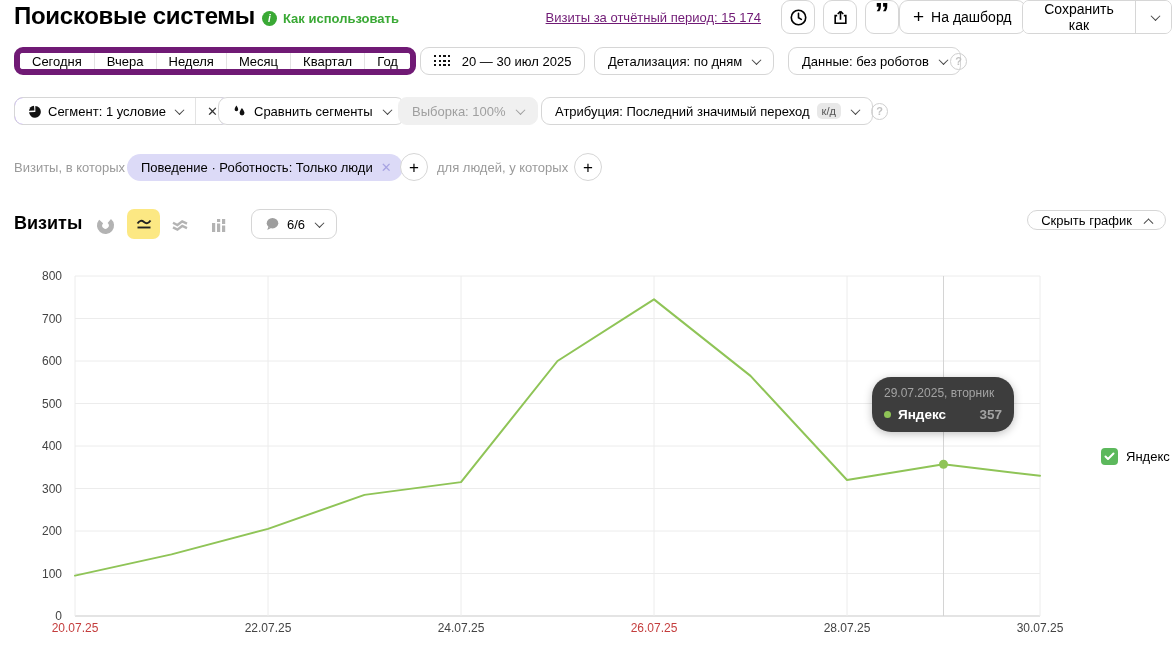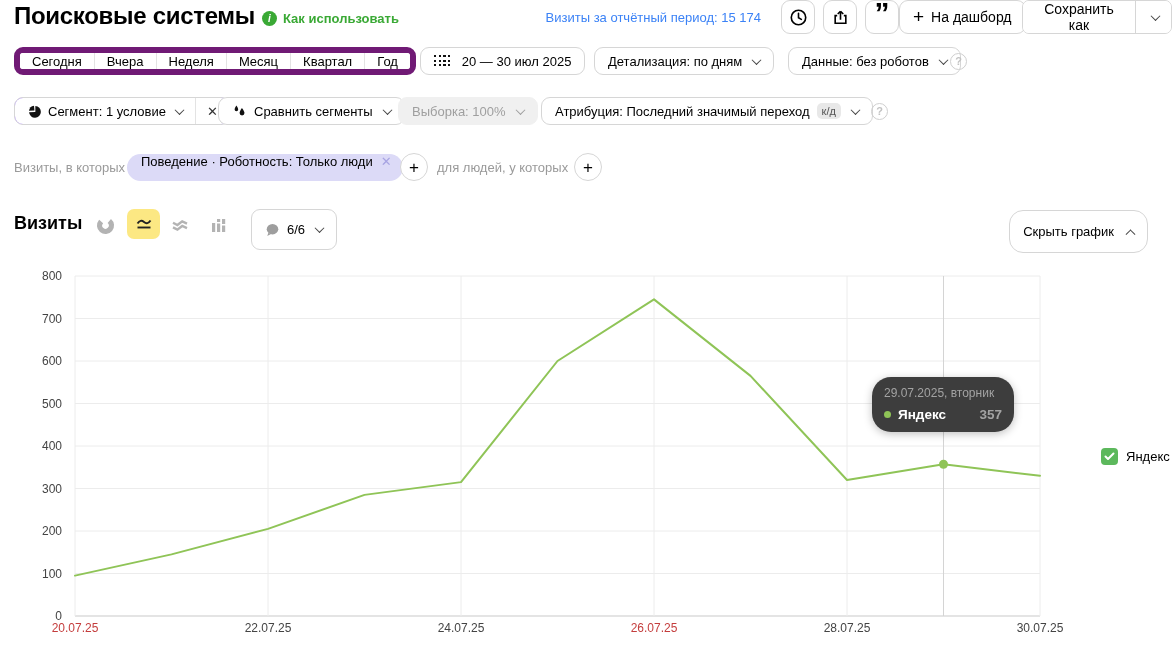--- a/index.html
+++ b/index.html
@@ -11,21 +11,21 @@
   .btn-lg { height:34px; border-radius:9px; font-size:14px; }
   .icon-btn { width:34px; justify-content:center; padding:0; }
   .chv { display:inline-block; width:7px; height:7px; border-right:1.6px solid #444; border-bottom:1.6px solid #444; transform:rotate(45deg) translate(-1px,-1px); margin-left:4px; }
   .chv.up { transform:rotate(-135deg) translate(-2px,-2px); margin-left:6px; }
   .qmark { position:absolute; width:17px; height:17px; border:1.6px solid #cfcfcf; border-radius:50%; color:#c2c2c2; font-size:11px; line-height:14px; text-align:center; font-weight:700; }
 
   
   .title { position:absolute; left:14px; top:2px; font-size:24px; font-weight:700; letter-spacing:-0.3px; }
   .howto { position:absolute; left:262px; top:11px; display:flex; align-items:center; gap:6px; color:#3aa935; font-size:13px; font-weight:700; cursor:pointer; }
   .info-ic { width:15px; height:15px; border-radius:50%; background:#3aa935; color:#fff; font-size:10px; font-weight:700; text-align:center; line-height:15px; font-style:italic; }
-  .period { position:absolute; right:411px; top:10px; font-size:13px; color:#3b82f6; }
+  .period { position:absolute; right:411px; top:10px; font-size:13px; color:#701a75;text-decoration:underline; }
   .hdr-btn { position:absolute; top:0; }
 
   .split { position:absolute; top:0; display:inline-flex; border:1px solid #d6d6d6; border-radius:7px; height:34px; overflow:hidden; background:#fff; }
   .split > .part { display:flex; align-items:center; padding:0 14px; font-size:14px; cursor:pointer; background:#fff; border:none; font-family:inherit; }
   .split > .part + .part { border-left:1px solid #d6d6d6; padding:0 12px; }
 
   
   .presets { position:absolute; left:14px; top:47px; display:inline-flex; border:6px solid #701a75; border-radius:9px; height:28px; overflow:hidden; }
   .presets .seg { display:flex; align-items:center; padding:0 12px; font-size:13px; background:#fff; border:none; border-left:1px solid #e3e3e3; cursor:pointer; font-family:inherit; }
   .presets .seg:first-child { border-left:none; }
@@ -36,30 +36,30 @@
   
   .seg-group { position:absolute; left:14px; top:97px; display:inline-flex; border:1px solid #d6d6d6; border-radius:9px; height:28px; overflow:hidden; background:#8b5cf6; }
   .seg-group .part { display:flex; align-items:center; gap:6px; padding:0 12px; font-size:13px; background:#fff; border:none; cursor:pointer; font-family:inherit; }
   .seg-group .part + .part { border-left:1px solid #e3e3e3; padding:0 11px; }
   .xmark { font-size:13px; color:#333; }
   .btn.disabled { background:#f0f0f0; border-color:#f0f0f0; color:#9f9f9f; }
   .badge { background:#e8e8e8; border-radius:5px; font-size:11px; color:#555; padding:2px 5px; }
 
   
   .muted { position:absolute; font-size:13px; color:#9a9a9a; }
-  .chip { position:absolute; left:127px; top:154px; height:27px; display:inline-flex; gap:8px; background:#dcdaf7; border-radius:14px; padding:0 11px 0 14px; font-size:13px; cursor:pointer; }
+  .chip { position:absolute; left:127px; top:154px; height:27px; display:inline-flex; align-items:center; gap:8px; background:#dcdaf7; border-radius:14px; padding:0 11px 0 14px; font-size:13px; cursor:pointer; }
   .chip .x { color:#a7a3e2; font-size:13px; }
   .plus-btn { position:absolute; width:28px; height:28px; border-radius:50%; border:1px solid #d6d6d6; background:#fff; font-size:17px; line-height:25px; text-align:center; color:#000; cursor:pointer; font-family:inherit; }
 
   
   .sec-title { position:absolute; left:14px; top:213px; font-size:18px; font-weight:700; }
   .ct-ic { position:absolute; top:216px; width:20px; height:18px; cursor:pointer; }
   .ct-sel { position:absolute; left:127px; top:209px; width:33px; height:30px; background:#fce883; border-radius:7px; display:flex; align-items:center; justify-content:center; cursor:pointer; }
-  .metric-btn { position:absolute; left:251px; top:209px; height:41px; border-radius:9px;align-items:center; }
-  .hide-btn { position:absolute; right:24px; top:210px; height:43px; border-radius:14px; }
+  .metric-btn { position:absolute; left:251px; top:209px; height:30px; border-radius:9px;align-items:center; }
+  .hide-btn { position:absolute; right:6px; top:210px; height:20px; border-radius:14px; }
 
   
   .chart-svg { position:absolute; left:0; top:260px; }
   .tooltip { position:absolute; left:872px; top:377px; width:142px; background:#3d3d3d; border-radius:19px; padding:9px 12px 10px; z-index:5; box-shadow:0 2px 8px rgba(0,0,0,.25); }
   .tooltip .tdate { color:#a3a3a3; font-size:12px; margin-bottom:7px; }
   .tooltip .trow { display:flex; align-items:center; gap:7px; }
   .tooltip .dot { width:7px; height:7px; border-radius:50%; }
   .tooltip .tname { color:#fff; font-size:13.5px; font-weight:700; }
   .tooltip .tval { margin-left:auto; color:#a3a3a3; font-size:13.5px; font-weight:700; }
   .legend { position:absolute; left:1101px; top:448px; display:flex; align-items:center; gap:8px; cursor:pointer; }

